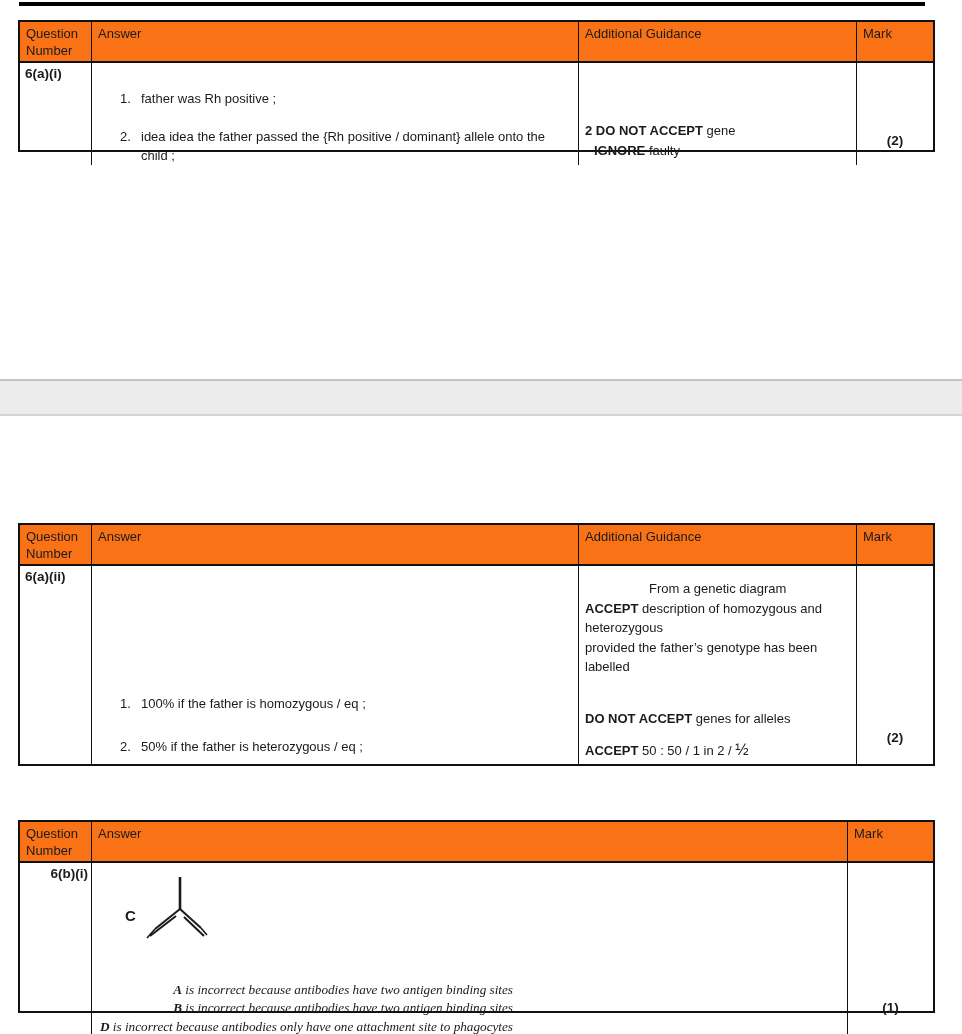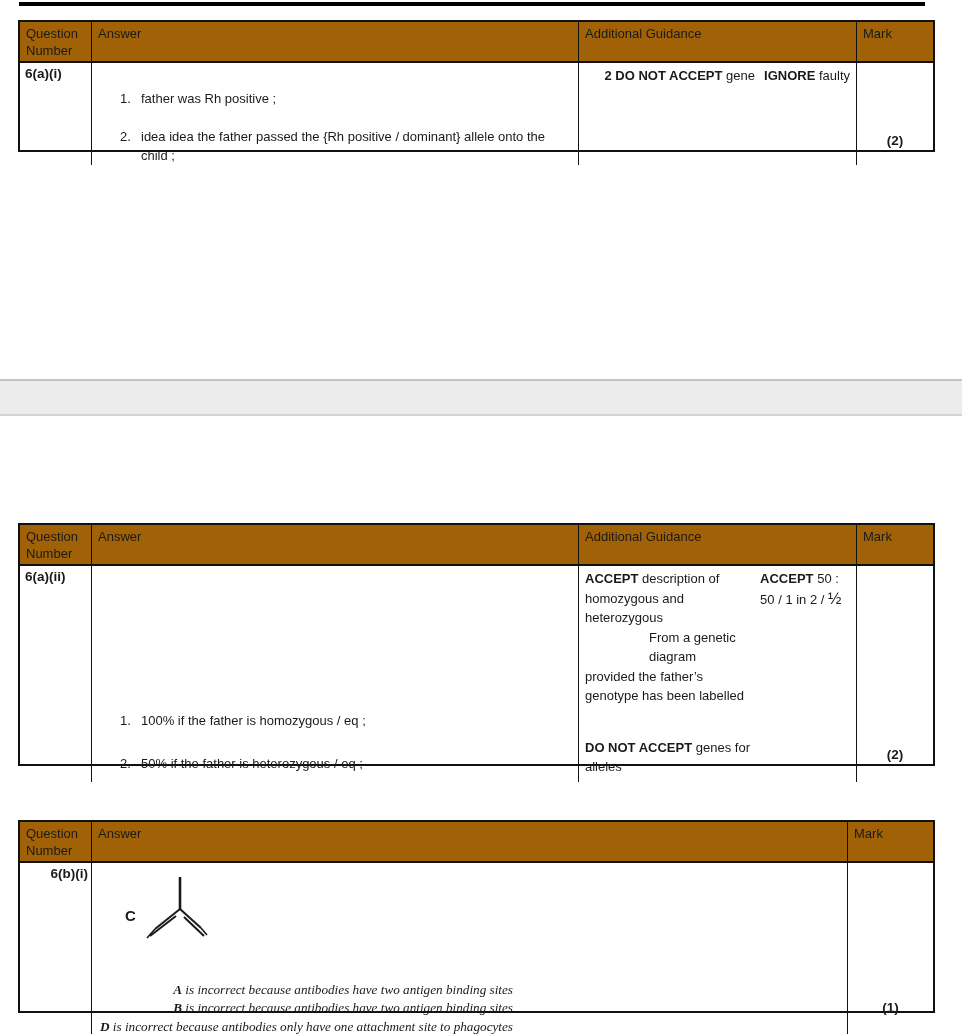--- a/index.html
+++ b/index.html
@@ -22,40 +22,40 @@
   .mstable{
     position:absolute;left:18px;width:917px;box-sizing:border-box;
     border:2px solid #111;background:#fff;
   }
   .t1{top:20px;height:132px;}
   .t2{top:523px;height:243px;}
   .t3{top:820px;height:193px;}
   .trow{display:grid;}
   .cols4 .trow{grid-template-columns:72px 487px 278px 1fr;}
   .cols3 .trow{grid-template-columns:72px 756px 1fr;}
-  .thead{background:#a16207;border-bottom:2px solid #111;}
+  .thead{background:#f97316;border-bottom:2px solid #111;}
   .thead .cell{min-height:36px;padding:3px 6px 2px 6px;line-height:17px;font-size:13px;}
   .cell{border-right:1.6px solid #111;box-sizing:border-box;position:relative;}
   .cell:last-child{border-right:none;}
   .t1 .tbody .trow{height:88px;}
   .t2 .tbody .trow{height:199px;}
   .t3 .tbody .trow{height:175px;text-align:right;}
 
   .qnum{font-weight:bold;font-size:13.5px;padding:3px 3px 0 5px;}
 
   
   .ans{display:flex;flex-direction:column;box-sizing:border-box;height:100%;}
   .t1 .ans{padding:26px 10px 0 28px;gap:19px;}
   .t2 .ans{justify-content:flex-end;padding:0 10px 9px 28px;gap:24px;}
   .ans-item{display:flex;line-height:19px;}
   .ans-num{flex:none;width:21px;}
   .ans-txt{flex:1;max-width:424px;}
 
   
-  .guid{display:flex;flex-direction:row;box-sizing:border-box;height:100%;padding:3px 6px 5px 6px;line-height:19.5px;}
+  .guid{display:flex;flex-direction:column;box-sizing:border-box;height:100%;padding:13px 6px 5px 6px;line-height:19.5px;}
   .t1 .guid{justify-content:flex-end;}
   .t2 .guid{justify-content:space-between;}
   .gline b{font-weight:bold;}
   .indent-sm{padding-left:9px;}
   .indent-lg{padding-left:64px;}
   .gap-above{margin-top:32px;}
   .frac{font-size:16px;}
 
   
   .mark{display:flex;align-items:flex-end;justify-content:center;box-sizing:border-box;height:100%;font-weight:bold;font-size:13.5px;}
@@ -131,22 +131,22 @@
           </div>
           <div class="ans-item">
             <span class="ans-num">2.</span>
             <span class="ans-txt">50% if the father is heterozygous / eq ;</span>
           </div>
         </div>
       </div>
       <div class="cell">
         <div class="guid">
           <div>
+            <div class="gline indent-lg"><span>From a genetic diagram</span></div>
             <div class="gline"><b>ACCEPT</b><span> description of homozygous and heterozygous</span></div>
-            <div class="gline indent-lg"><span>From a genetic diagram</span></div>
             <div class="gline"><span>provided the father’s genotype has been labelled</span></div>
             <div class="gline gap-above"><b>DO NOT ACCEPT</b><span> genes for alleles</span></div>
           </div>
           <div class="gline"><b>ACCEPT</b><span> 50 : 50 / 1 in 2 / </span><span class="frac">½</span></div>
         </div>
       </div>
       <div class="cell mark">(2)</div>
     </div>
   </div>
 </section>

